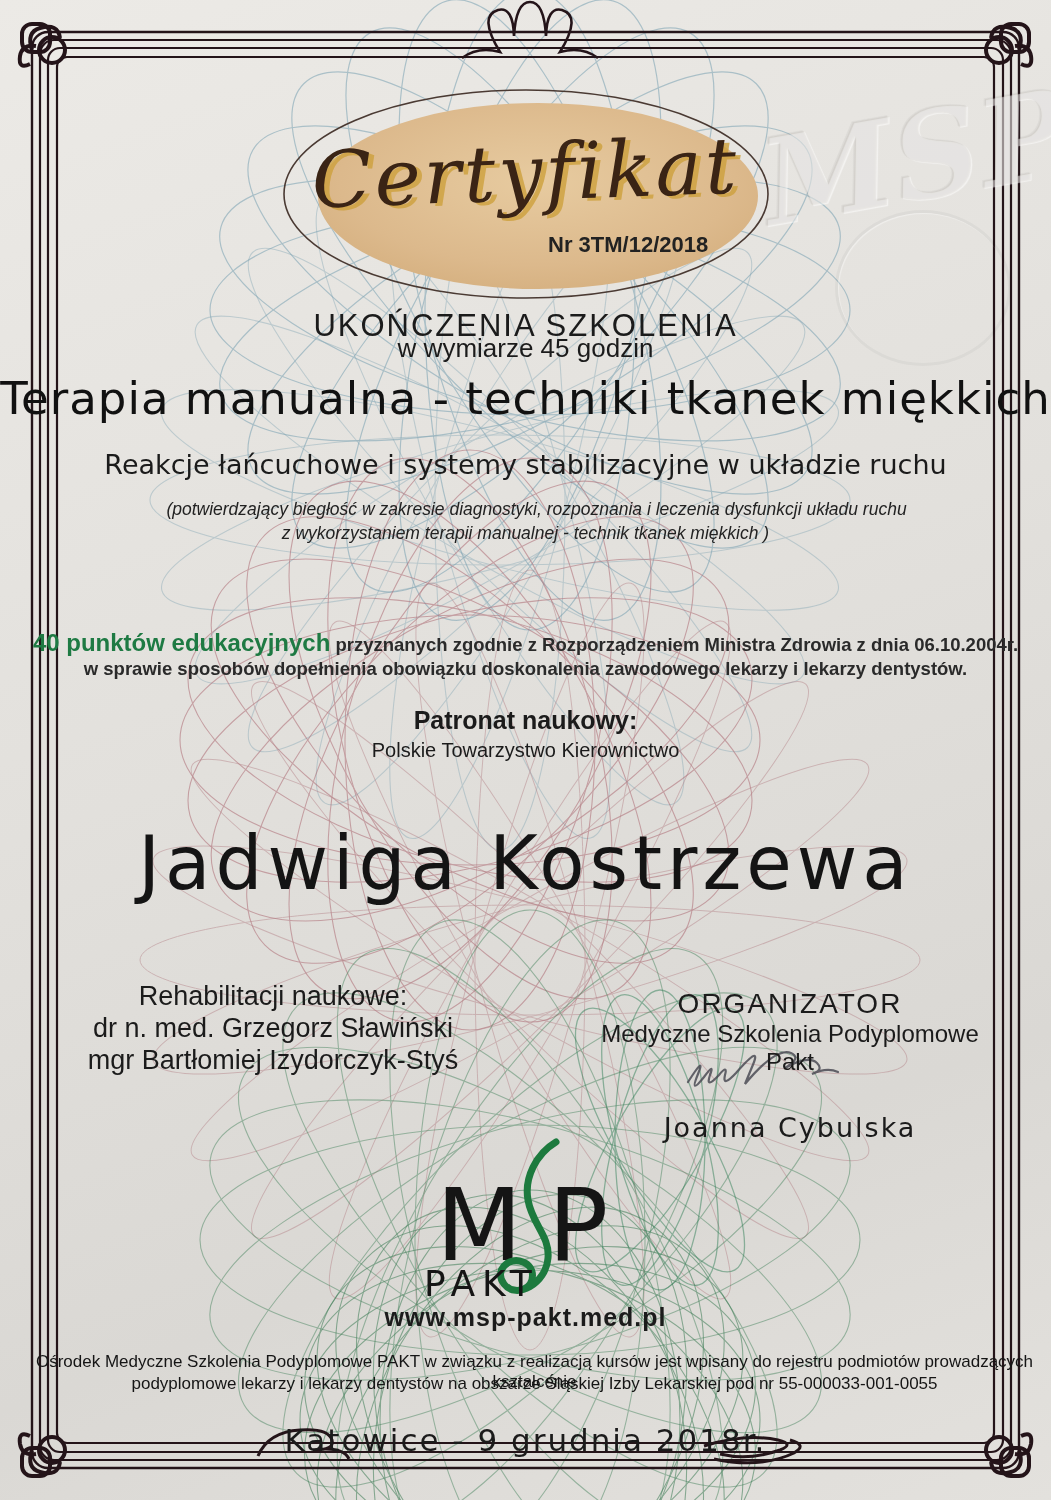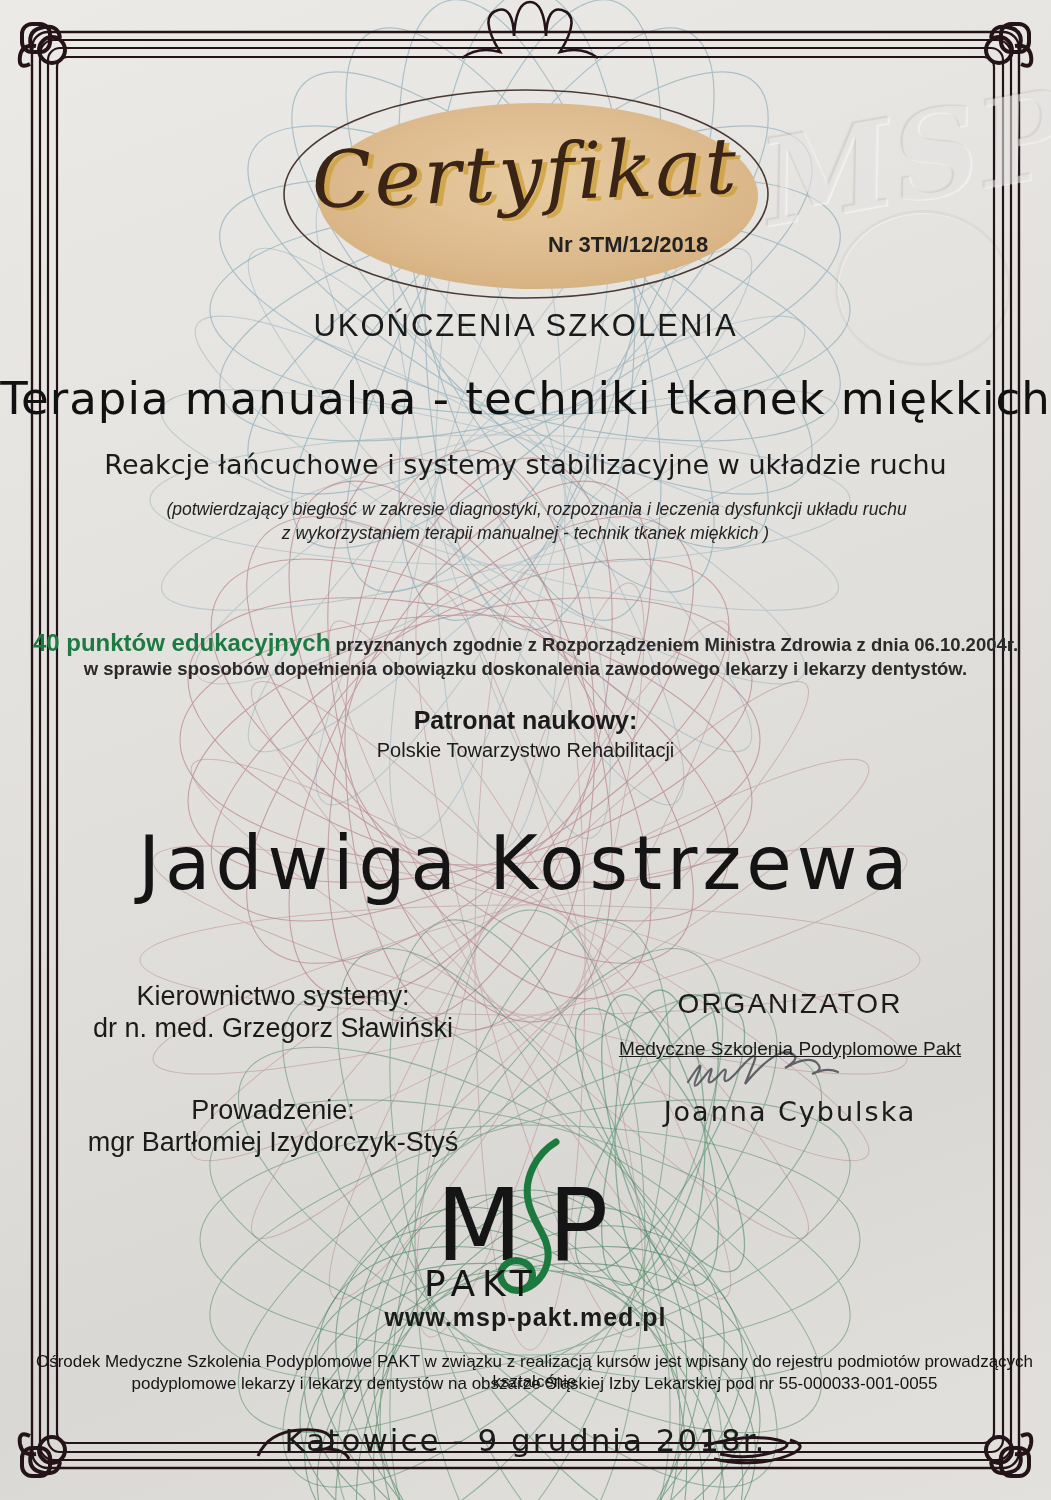--- a/index.html
+++ b/index.html
@@ -22,21 +22,21 @@
   .course-sub{top:449px;font-size:27px;}
   .note{font-size:17.5px;font-style:italic;color:#222;}
   .pt-green{font-size:24px;font-weight:bold;color:#1e7a43;}
   .pt-rest{font-size:18.5px;font-weight:bold;color:#2a2a2a;}
   .patron-l{top:706px;font-size:25px;font-weight:bold;}
   .patron-v{top:739px;font-size:20px;}
   .name{top:820px;font-size:74px;letter-spacing:5px;color:#141414;}
   .colL{left:58px;top:980px;width:430px;text-align:center;font-size:27px;line-height:32px;z-index:2;}
   .colR{left:575px;top:988px;width:430px;text-align:center;z-index:2;}
   .org-label{font-size:28px;letter-spacing:2px;}
-  .org-name{font-size:19px;margin-top:18px;text-decoration:underline;}
+  .org-name{font-size:24px;}
   .org-signer{font-size:27px;margin-top:36px;letter-spacing:2px;}
   .org-title{font-size:21px;font-style:italic;margin-top:4px;}
   .web{top:1303px;font-size:25px;font-weight:bold;letter-spacing:1px;}
   .foot{font-size:17px;color:#151515;margin-left:18px;}
   .date{top:1422px;font-size:31px;letter-spacing:2px;}
   .gapA{margin-top:50px;}
   .watermark{right:20px;top:90px;width:260px;height:260px;z-index:1;
              transform:rotate(-10deg);font-size:120px;font-style:italic;font-weight:bold;
              color:rgba(70,60,45,.05);
              text-shadow:1px 1px 1px rgba(255,255,255,.55),-1px -1px 1px rgba(0,0,0,.05);}
@@ -184,40 +184,40 @@
     <path d="M704 1446 q42 -13 74 -6 q17 4 2 10 q-31 11 -60 4 M714 1459 q46 10 80 -6 q14 -8 -4 -13" fill="none" stroke="#241419" stroke-width="3"></path>
   </svg>
 
   <div class="abs watermark script">MSP</div>
   <div class="abs wm-circle"></div>
 
   <div class="c txt script badge-title">Certyfikat</div>
   <div class="abs badge-nr sans">Nr 3TM/12/2018</div>
 
   <div class="c txt sans h1">UKOŃCZENIA SZKOLENIA</div>
+  <div class="c txt sans h2">w wymiarze 45 godzin</div>
 
   <div class="c txt geo course">Terapia manualna - techniki tkanek miękkich</div>
   <div class="c txt geo course-sub">Reakcje łańcuchowe i systemy stabilizacyjne w układzie ruchu</div>
   <div class="c txt sans note" style="top:499px;padding-left:22px;">(potwierdzający biegłość w zakresie diagnostyki, rozpoznania i leczenia dysfunkcji układu ruchu</div>
   <div class="c txt sans note" style="top:523px;">z wykorzystaniem terapii manualnej - technik tkanek miękkich )</div>
 
   <div class="c txt sans" style="top:629px;">
     <span class="pt-green">40 punktów edukacyjnych</span><span class="pt-rest"> przyznanych zgodnie z Rozporządzeniem Ministra Zdrowia z dnia 06.10.2004r.</span>
   </div>
   <div class="c txt sans pt-rest" style="top:658px;">w sprawie sposobów dopełnienia obowiązku doskonalenia zawodowego lekarzy i lekarzy dentystów.</div>
 
   <div class="c txt sans patron-l">Patronat naukowy:</div>
-  <div class="c txt sans patron-v">Polskie Towarzystwo Rehabilitacji</div>
+  <div class="c txt sans patron-v">Polskie Towarzystwo Kierownictwo</div>
 
   <div class="c txt geo name">Jadwiga Kostrzewa</div>
 
   <div class="abs colL sans">
-    <div>Kierownictwo systemy:</div>
+    <div>Rehabilitacji naukowe:</div>
     <div>dr n. med. Grzegorz Sławiński</div>
-    <div class="gapA">Prowadzenie:</div>
     <div>mgr Bartłomiej Izydorczyk-Styś</div>
   </div>
 
   <div class="abs colR">
     <div class="sans org-label">ORGANIZATOR</div>
     <div class="sans org-name">Medyczne Szkolenia Podyplomowe Pakt</div>
     <div class="geo org-signer">Joanna Cybulska</div>
   </div>
 
   <svg class="abs" style="left:398px;top:1138px;z-index:2;" width="260" height="190" viewBox="0 0 260 190">

